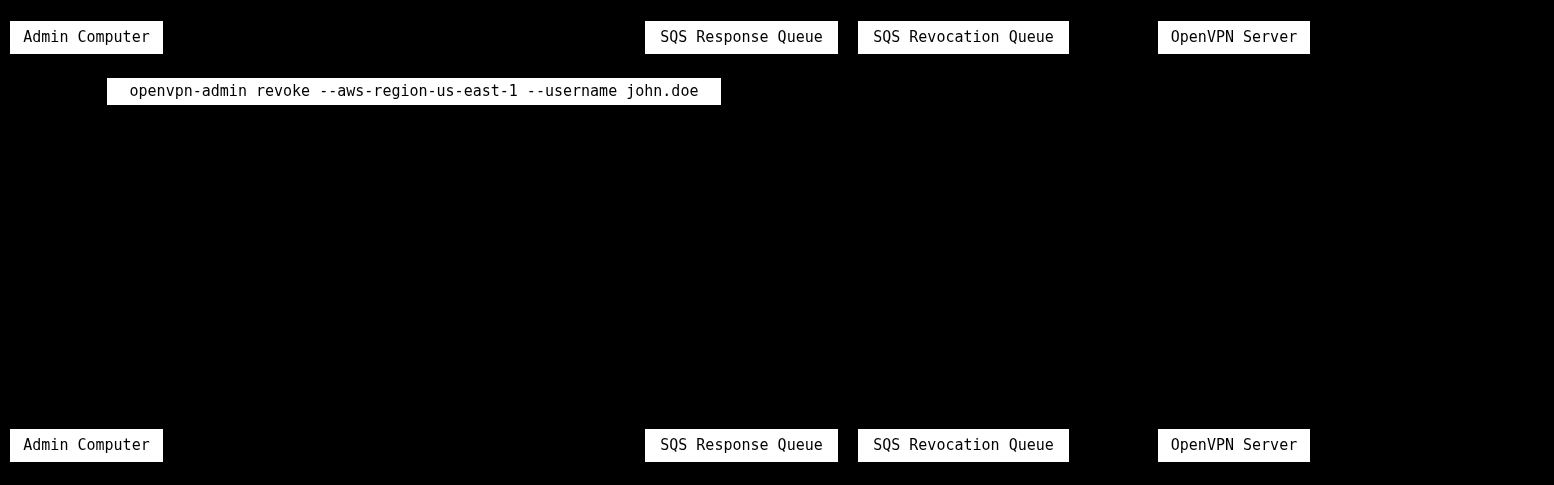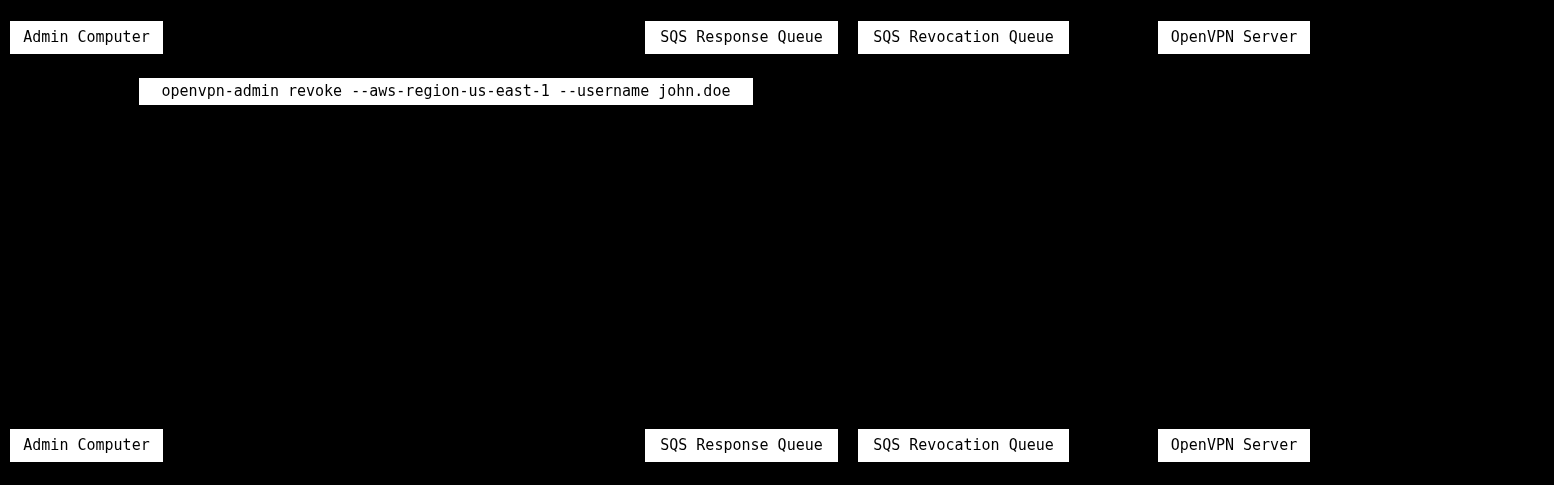--- a/index.html
+++ b/index.html
@@ -36,21 +36,21 @@
 <div class="canvas">
 
   <div class="box actor" style="left:10px;   top:21px; width:153px;">Admin Computer</div>
 
   <div class="box actor" style="left:645px;  top:21px; width:193px;">SQS Response Queue</div>
 
   <div class="box actor" style="left:858px;  top:21px; width:211px;">SQS Revocation Queue</div>
 
   <div class="box actor" style="left:1158px; top:21px; width:152px;">OpenVPN Server</div>
 
-  <div class="box msg" style="left:107px; top:78px; width:614px;margin-left:32px;">openvpn-admin revoke --aws-region-us-east-1 --username john.doe</div>
+  <div class="box msg" style="left:107px; top:78px; width:614px;">openvpn-admin revoke --aws-region-us-east-1 --username john.doe</div>
 
   <div class="box actor" style="left:10px;   top:429px; width:153px;">Admin Computer</div>
 
   <div class="box actor" style="left:645px;  top:429px; width:193px;">SQS Response Queue</div>
 
   <div class="box actor" style="left:858px;  top:429px; width:211px;">SQS Revocation Queue</div>
 
   <div class="box actor" style="left:1158px; top:429px; width:152px;">OpenVPN Server</div>
 
 </div>

